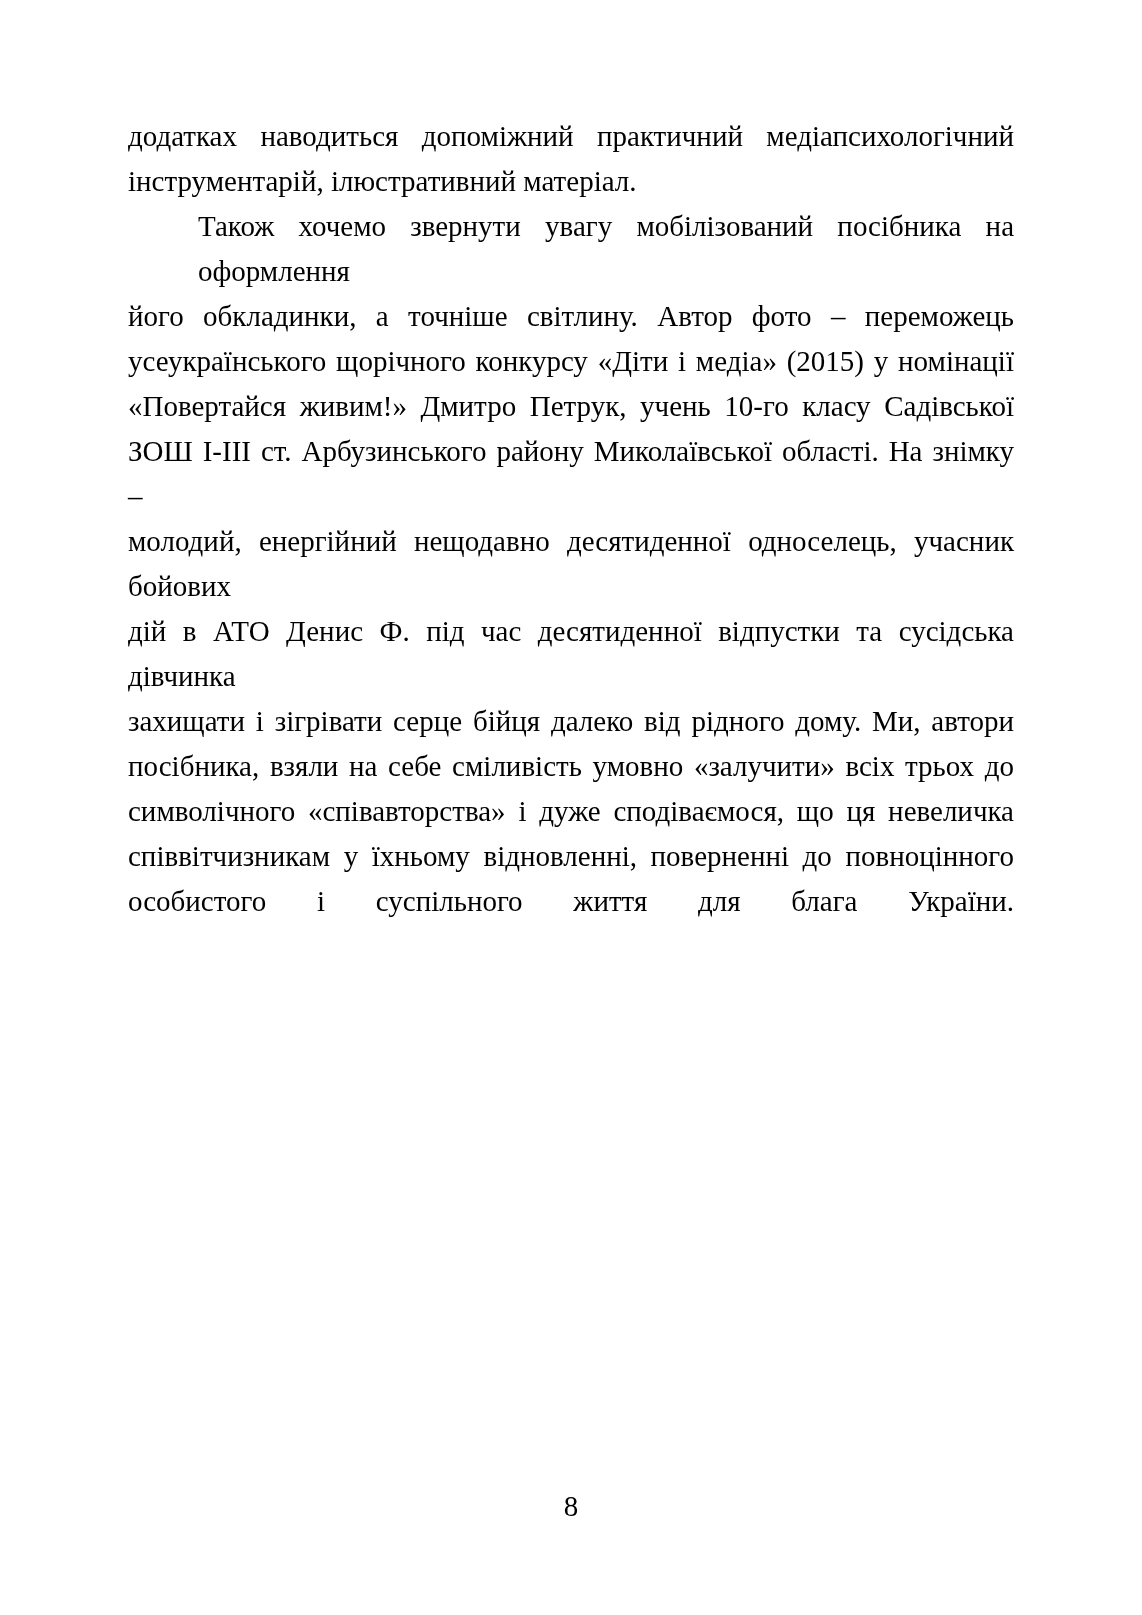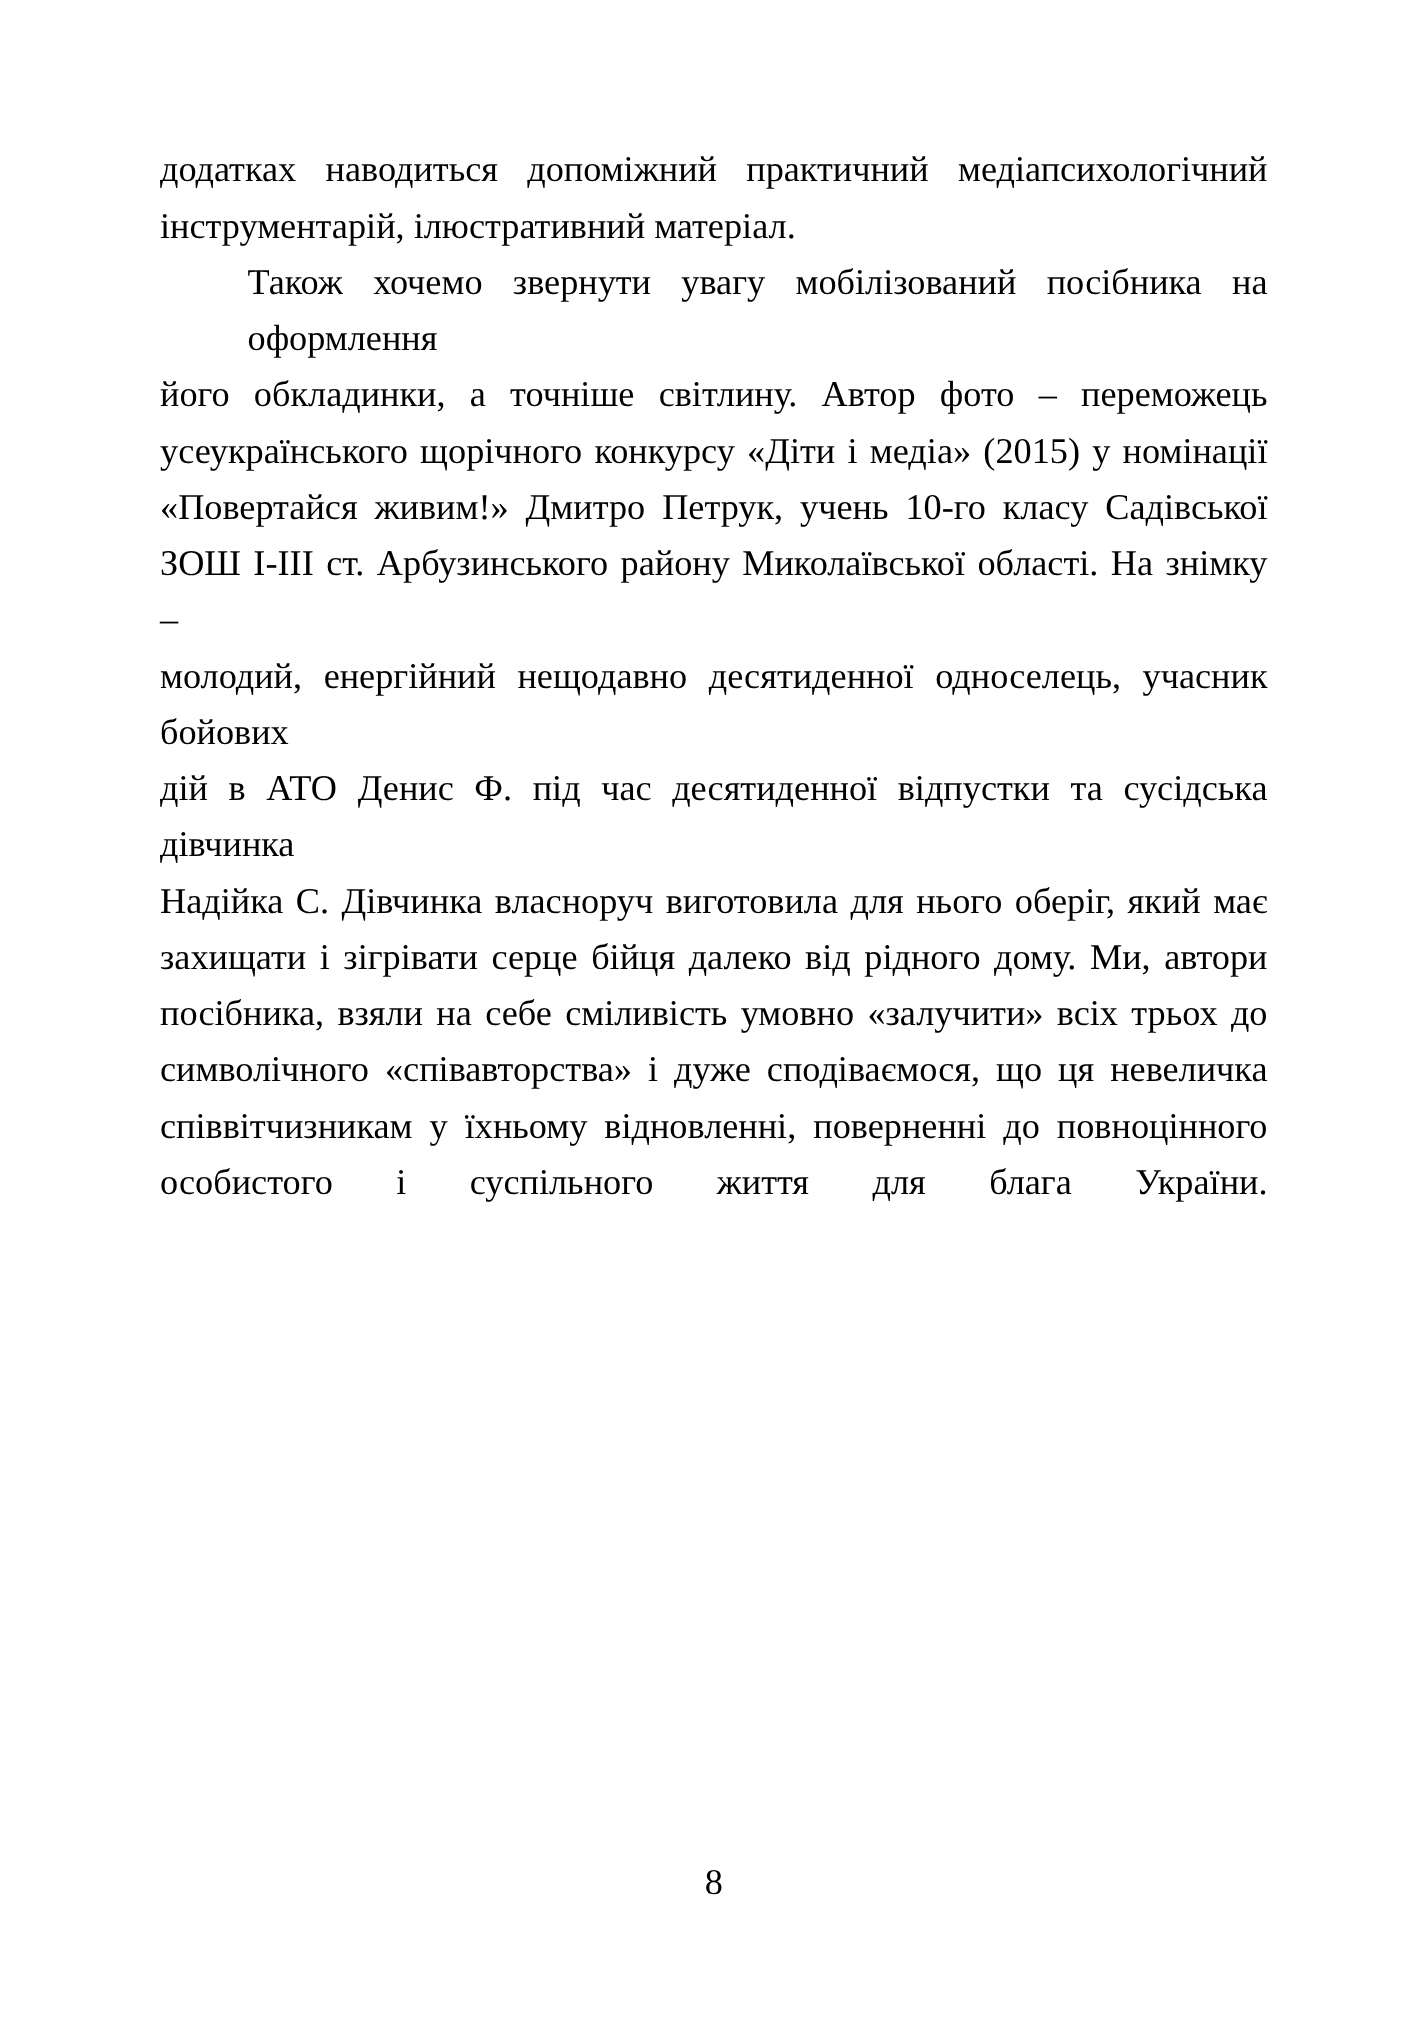--- a/index.html
+++ b/index.html
@@ -63,21 +63,20 @@
     </div>
 
     <div class="para">
       <div class="line indent">Також хочемо звернути увагу мобілізований посібника на оформлення</div>
       <div class="line">його обкладинки, а точніше світлину. Автор фото – переможець</div>
       <div class="line">усеукраїнського щорічного конкурсу «Діти і медіа» (2015) у номінації</div>
       <div class="line">«Повертайся живим!» Дмитро Петрук, учень 10-го класу Садівської</div>
       <div class="line">ЗОШ І-ІІІ ст. Арбузинського району Миколаївської області. На знімку –</div>
       <div class="line">молодий, енергійний нещодавно десятиденної односелець, учасник бойових</div>
       <div class="line">дій в АТО Денис Ф. під час десятиденної відпустки та сусідська дівчинка</div>
-      <div class="line">Надійка С. Дівчинка власноруч виготовила для нього оберіг, який має</div>
       <div class="line">захищати і зігрівати серце бійця далеко від рідного дому. Ми, автори</div>
       <div class="line">посібника, взяли на себе сміливість умовно «залучити» всіх трьох до</div>
       <div class="line">символічного «співавторства» і дуже сподіваємося, що ця невеличка</div>
       <div class="line">співвітчизникам у їхньому відновленні, поверненні до повноцінного</div>
       <div class="line">особистого і суспільного життя для блага України.</div>
     </div>
 
   </div>
 
   <div class="page-number">8</div>

